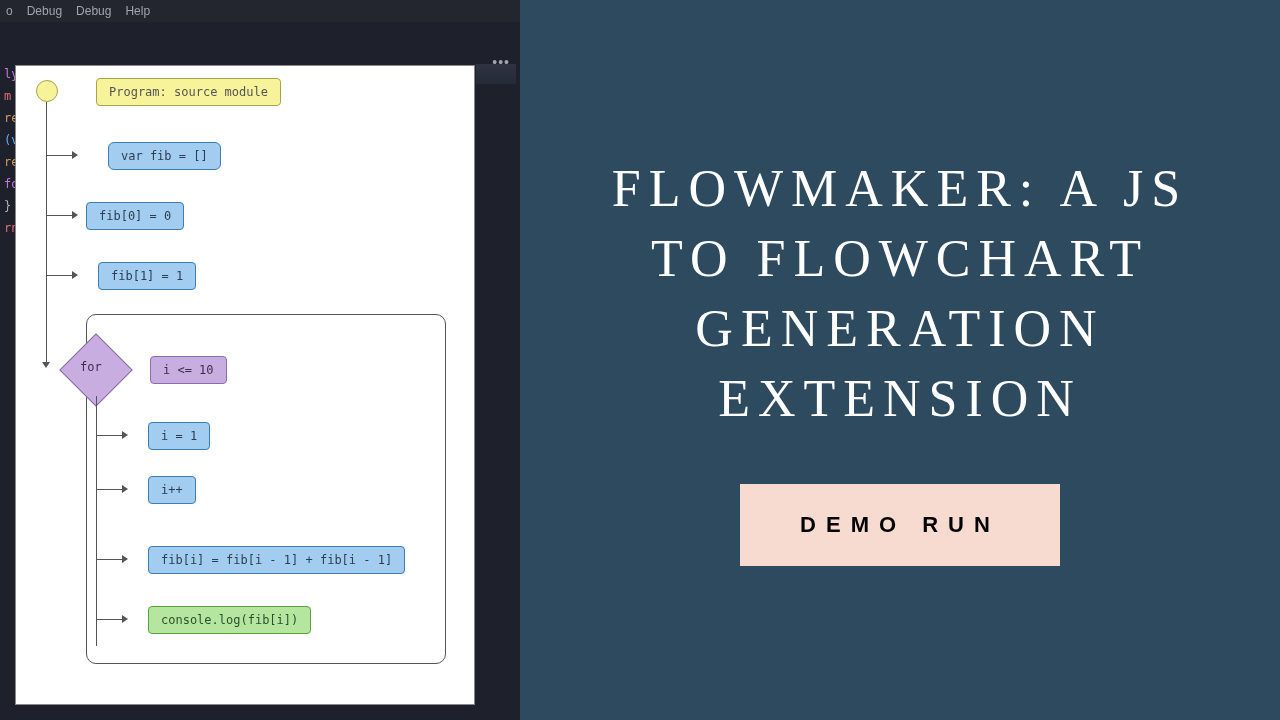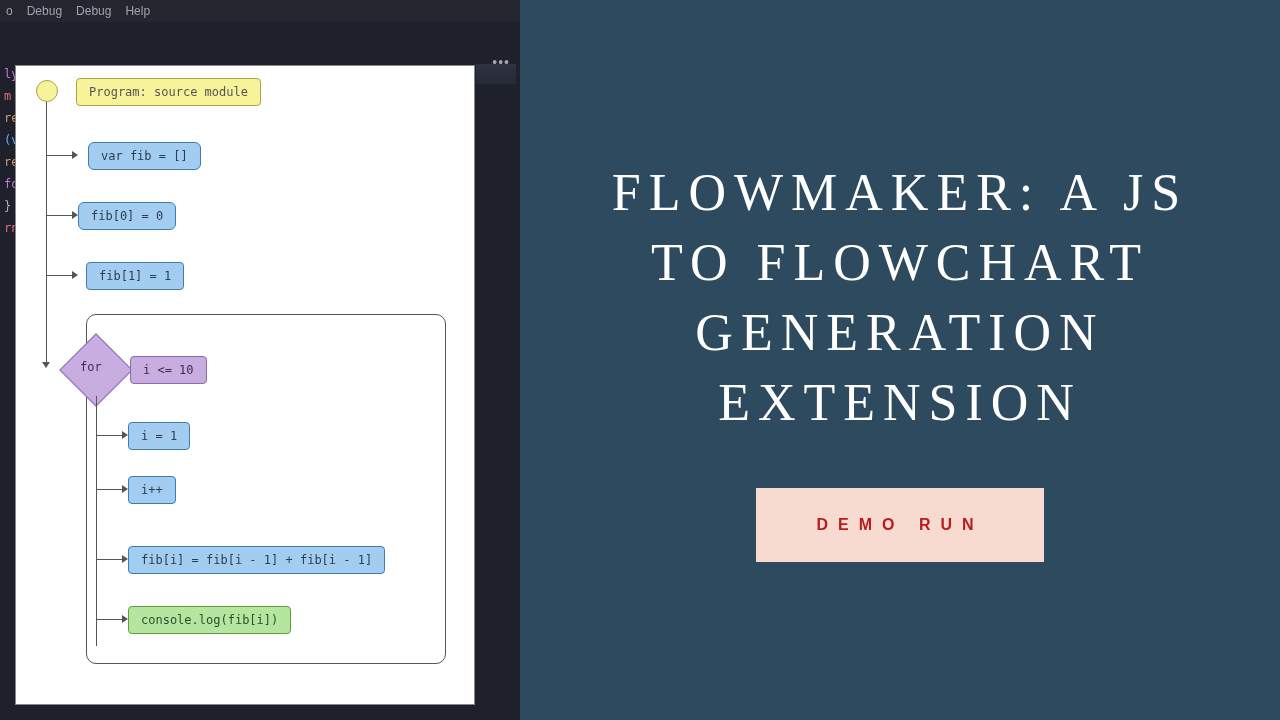--- a/index.html
+++ b/index.html
@@ -75,20 +75,21 @@
     border: 1px solid #888;
   }
   .fc-node {
     position: absolute;
     font-family: monospace;
     font-size: 12px;
     border-radius: 4px;
     padding: 6px 12px;
     border: 1px solid;
     white-space: nowrap;
+    margin-left: 20px;
   }
   .start-dot {
     position: absolute;
     width: 22px;
     height: 22px;
     border-radius: 50%;
     background: #f7f39a;
     border: 1px solid #a8a44a;
     top: 14px;
     left: 20px;
@@ -176,23 +177,23 @@
     letter-spacing: 8px;
     text-align: center;
     line-height: 1.35;
     margin-bottom: 50px;
     font-weight: 400;
   }
   .demo-badge {
     background: #f7dbd0;
     padding: 28px 60px;
     font-family: sans-serif;
-    font-size: 16px;
+    font-size: 22px;
     letter-spacing: 10px;
-    color: #b91c1c;
+    color: #000000;
     font-weight: 600;
   }
   .minimap {
     position: absolute;
     top: 64px;
     right: 4px;
     width: 40px;
     height: 20px;
     background: linear-gradient(#3a4050,#2a3040);
     opacity: .6;
@@ -232,25 +233,25 @@
 
     <div class="start-dot"></div>
     <div class="fc-node program-box">Program: source module</div>
 
     <div class="conn-line" style="left:30px; top:89px; width:28px; height:1px;"></div>
     <div class="arrow-right" style="left:56px; top:85px;"></div>
     <div class="fc-node blue-box" style="top:76px; left:72px;border-radius:6px;">var fib = []</div>
 
     <div class="conn-line" style="left:30px; top:149px; width:28px; height:1px;"></div>
     <div class="arrow-right" style="left:56px; top:145px;"></div>
-    <div class="fc-node blue-box" style="top:136px; left:62px;border-radius:6px;">fib[0] = 0</div>
+    <div class="fc-node blue-box" style="top:136px; left:50px;">fib[0] = 0</div>
 
     <div class="conn-line" style="left:30px; top:209px; width:28px; height:1px;"></div>
     <div class="arrow-right" style="left:56px; top:205px;"></div>
-    <div class="fc-node blue-box" style="top:196px; left:70px;">fib[1] = 1</div>
+    <div class="fc-node blue-box" style="top:196px; left:62px;">fib[1] = 1</div>
 
     <div class="loop-rect" style="top:248px; left:70px; width:360px; height:350px;"></div>
     <div class="arrow-down" style="left:26px; top:296px;"></div>
 
     <div class="diamond"></div>
     <div class="diamond-label">for</div>
     <div class="fc-node purple-box" style="top:290px; left:114px;">i &lt;= 10</div>
 
     <div class="conn-line" style="left:80px; top:330px; width:1px; height:250px;"></div>
 

